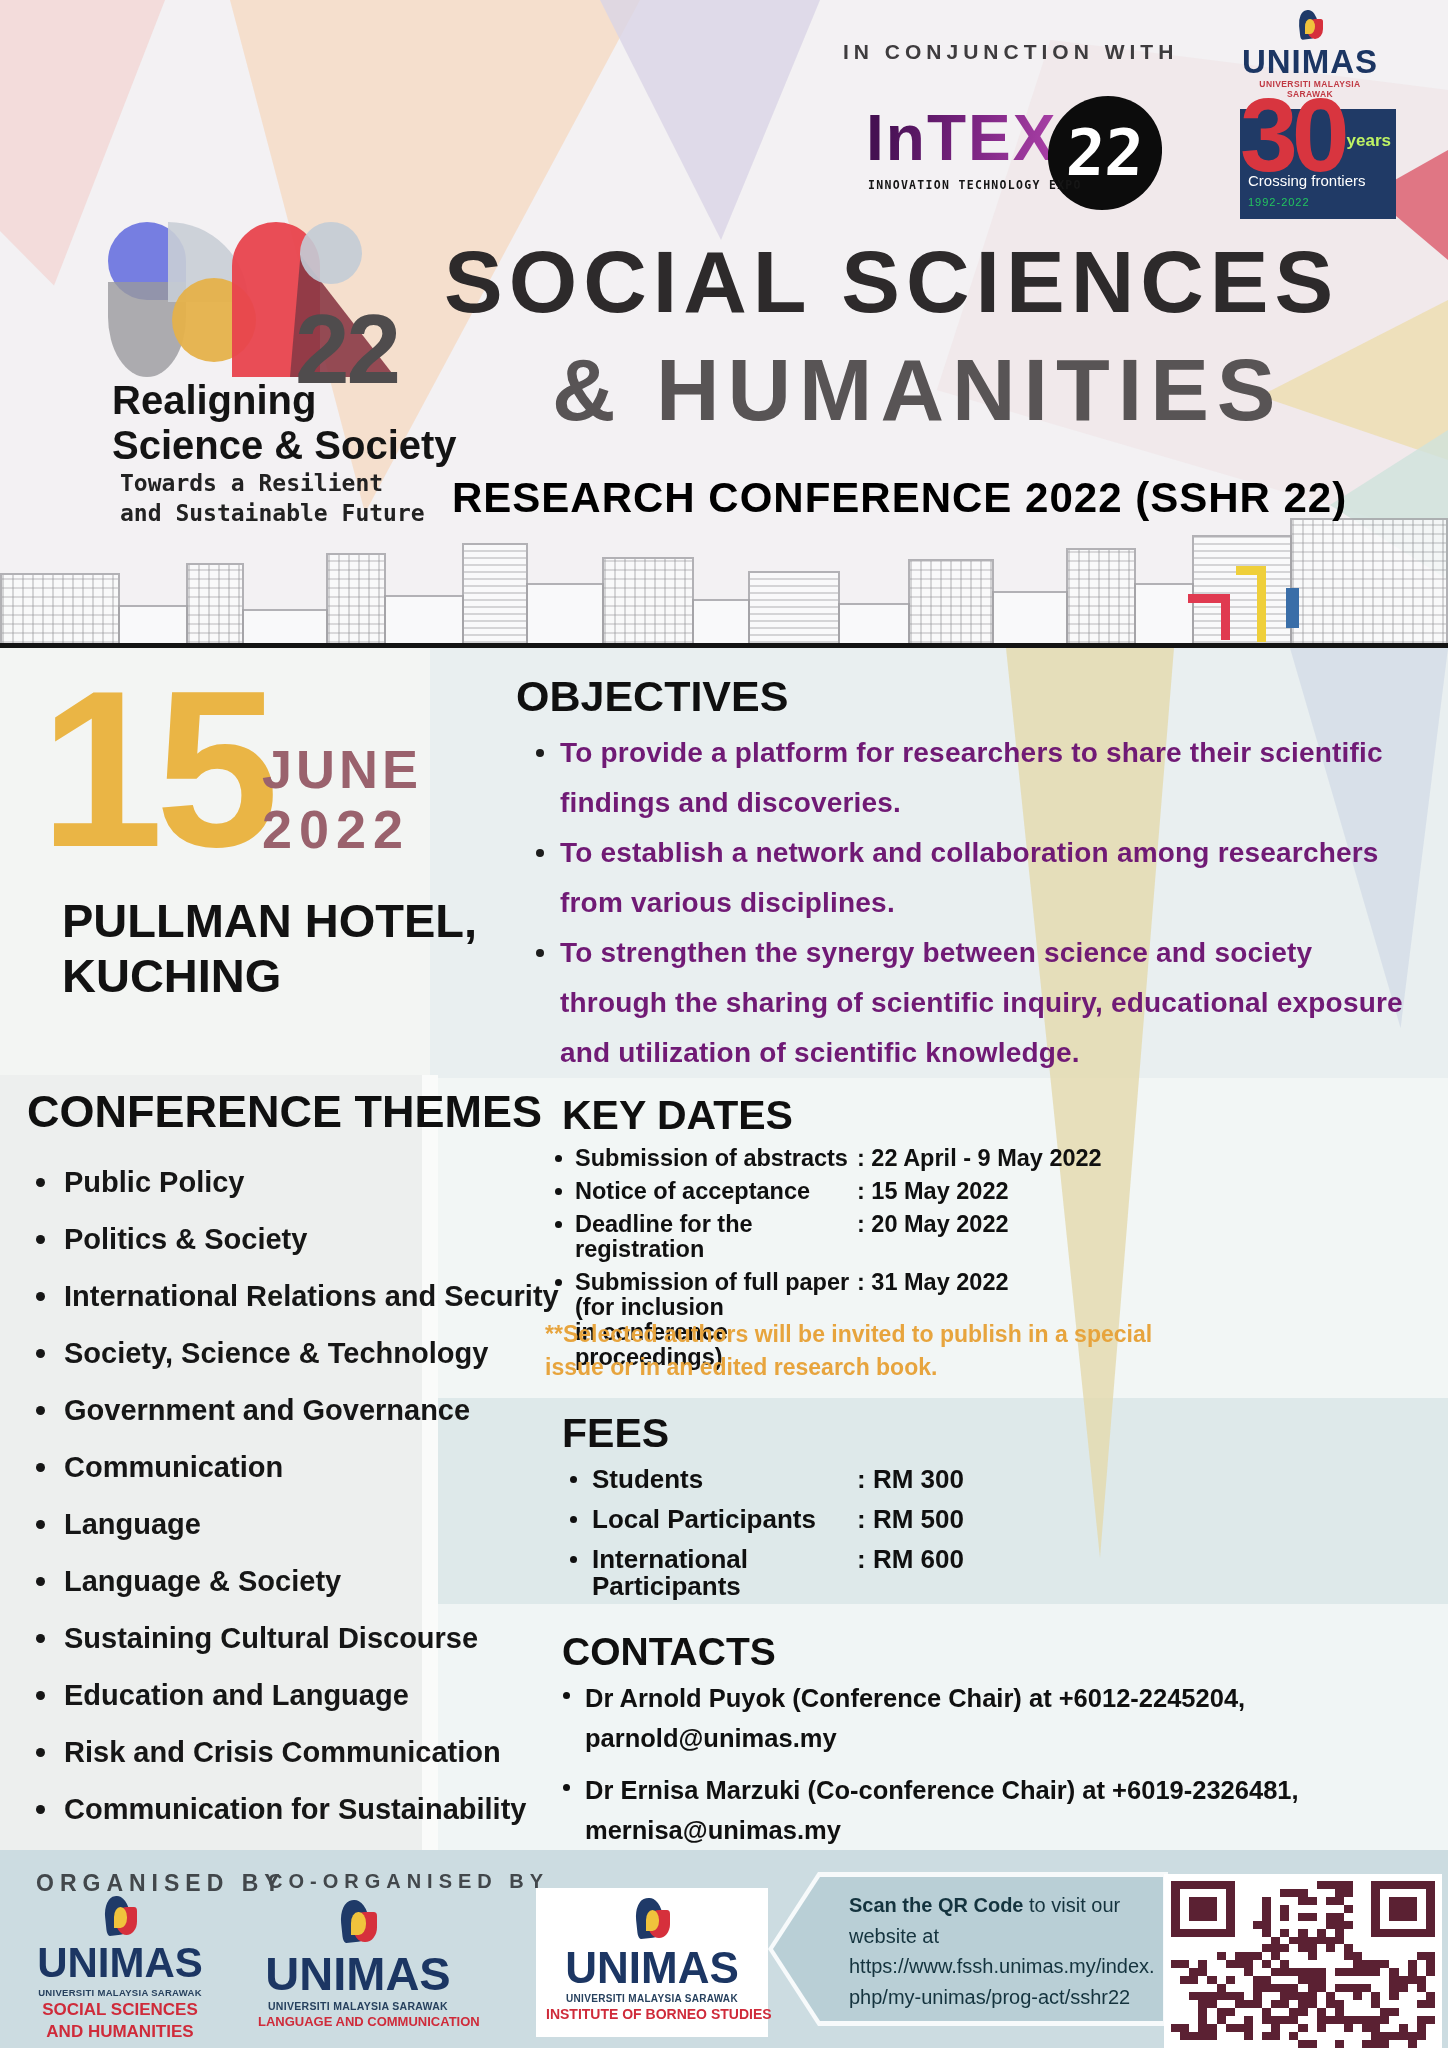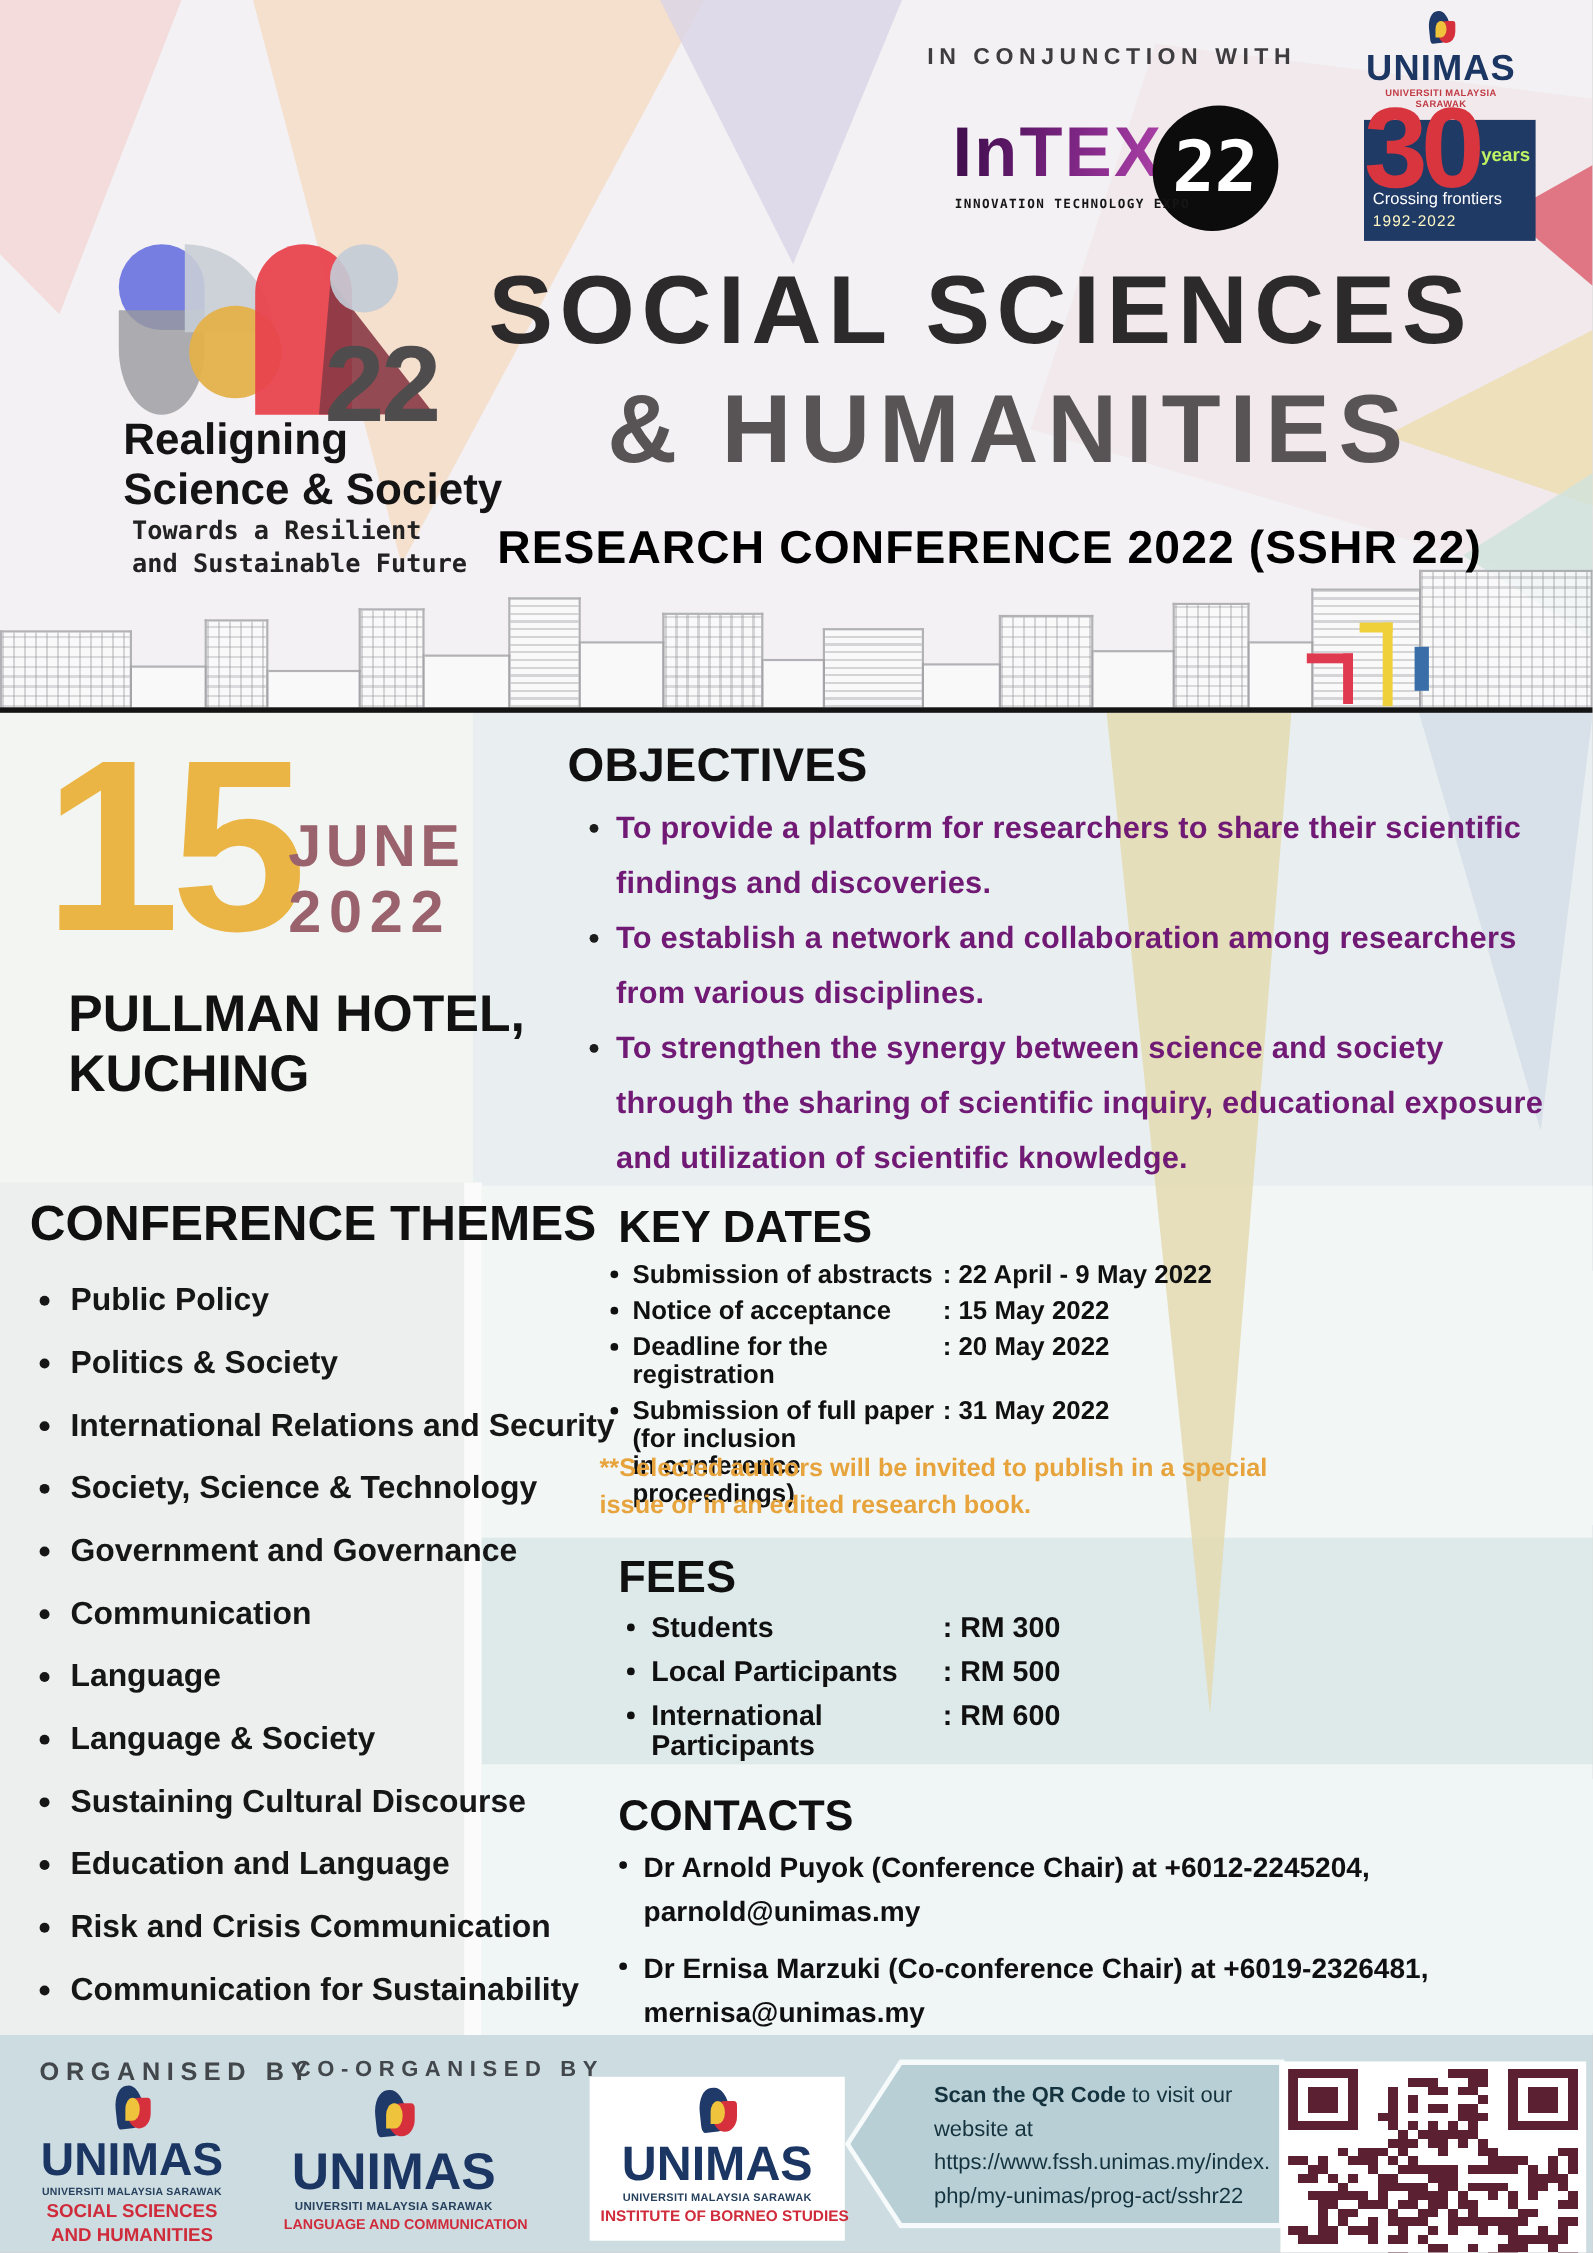--- a/index.html
+++ b/index.html
@@ -23,21 +23,21 @@
     font-family:"DejaVu Sans Mono",monospace;letter-spacing:1.3px;color:#161616;white-space:nowrap}
 
   .u30{position:absolute;left:1240px;top:10px;width:140px;text-align:center}
   .u30-word{font-size:33px;font-weight:bold;color:#1c3663;letter-spacing:1px;line-height:1}
   .u30-sub{font-size:8.5px;color:#c03a44;font-weight:bold;letter-spacing:.4px;margin-top:1px}
   .u30-square{position:relative;margin:10px auto 0;width:156px;height:110px;background:#203a66}
   .u30-num{position:absolute;top:-26px;left:0px;font-size:104px;line-height:1;font-weight:bold;
     color:#d8353f;letter-spacing:-6px}
   .u30-years{position:absolute;top:22px;right:5px;font-size:17px;color:#bef264;font-weight:bold}
   .u30-tag{position:absolute;bottom:30px;left:8px;font-size:15px;color:#fff;white-space:nowrap}
-  .u30-range{position:absolute;bottom:11px;left:8px;font-size:14px;color:#fef9c3;letter-spacing:1px}
+  .u30-range{position:absolute;bottom:11px;left:8px;font-size:11px;color:#22c55e;letter-spacing:1px}
 
   
   .sshr-year{position:absolute;left:295px;top:300px;font-size:98px;font-weight:bold;
     color:#4f4c4d;letter-spacing:-3px;line-height:1}
   .sshr-l1{position:absolute;left:112px;top:378px;font-size:40px;font-weight:700;color:#141414}
   .sshr-l2{position:absolute;left:112px;top:423px;font-size:40px;font-weight:800;color:#141414}
   .sshr-l3{position:absolute;left:120px;top:470px;font-size:23px;font-weight:bold;
     font-family:"DejaVu Sans Mono",monospace;color:#222}
   .sshr-l4{position:absolute;left:120px;top:500px;font-size:23px;font-weight:bold;
     font-family:"DejaVu Sans Mono",monospace;color:#222}

